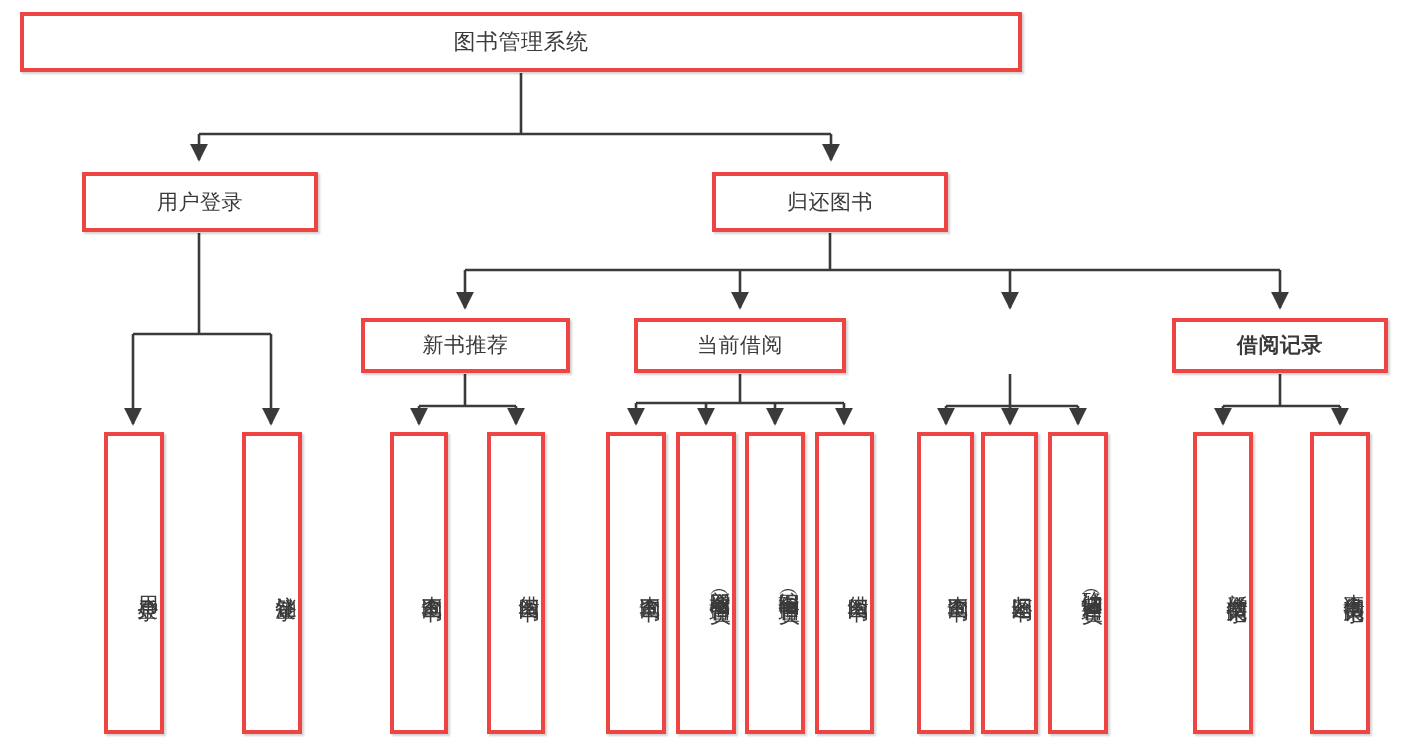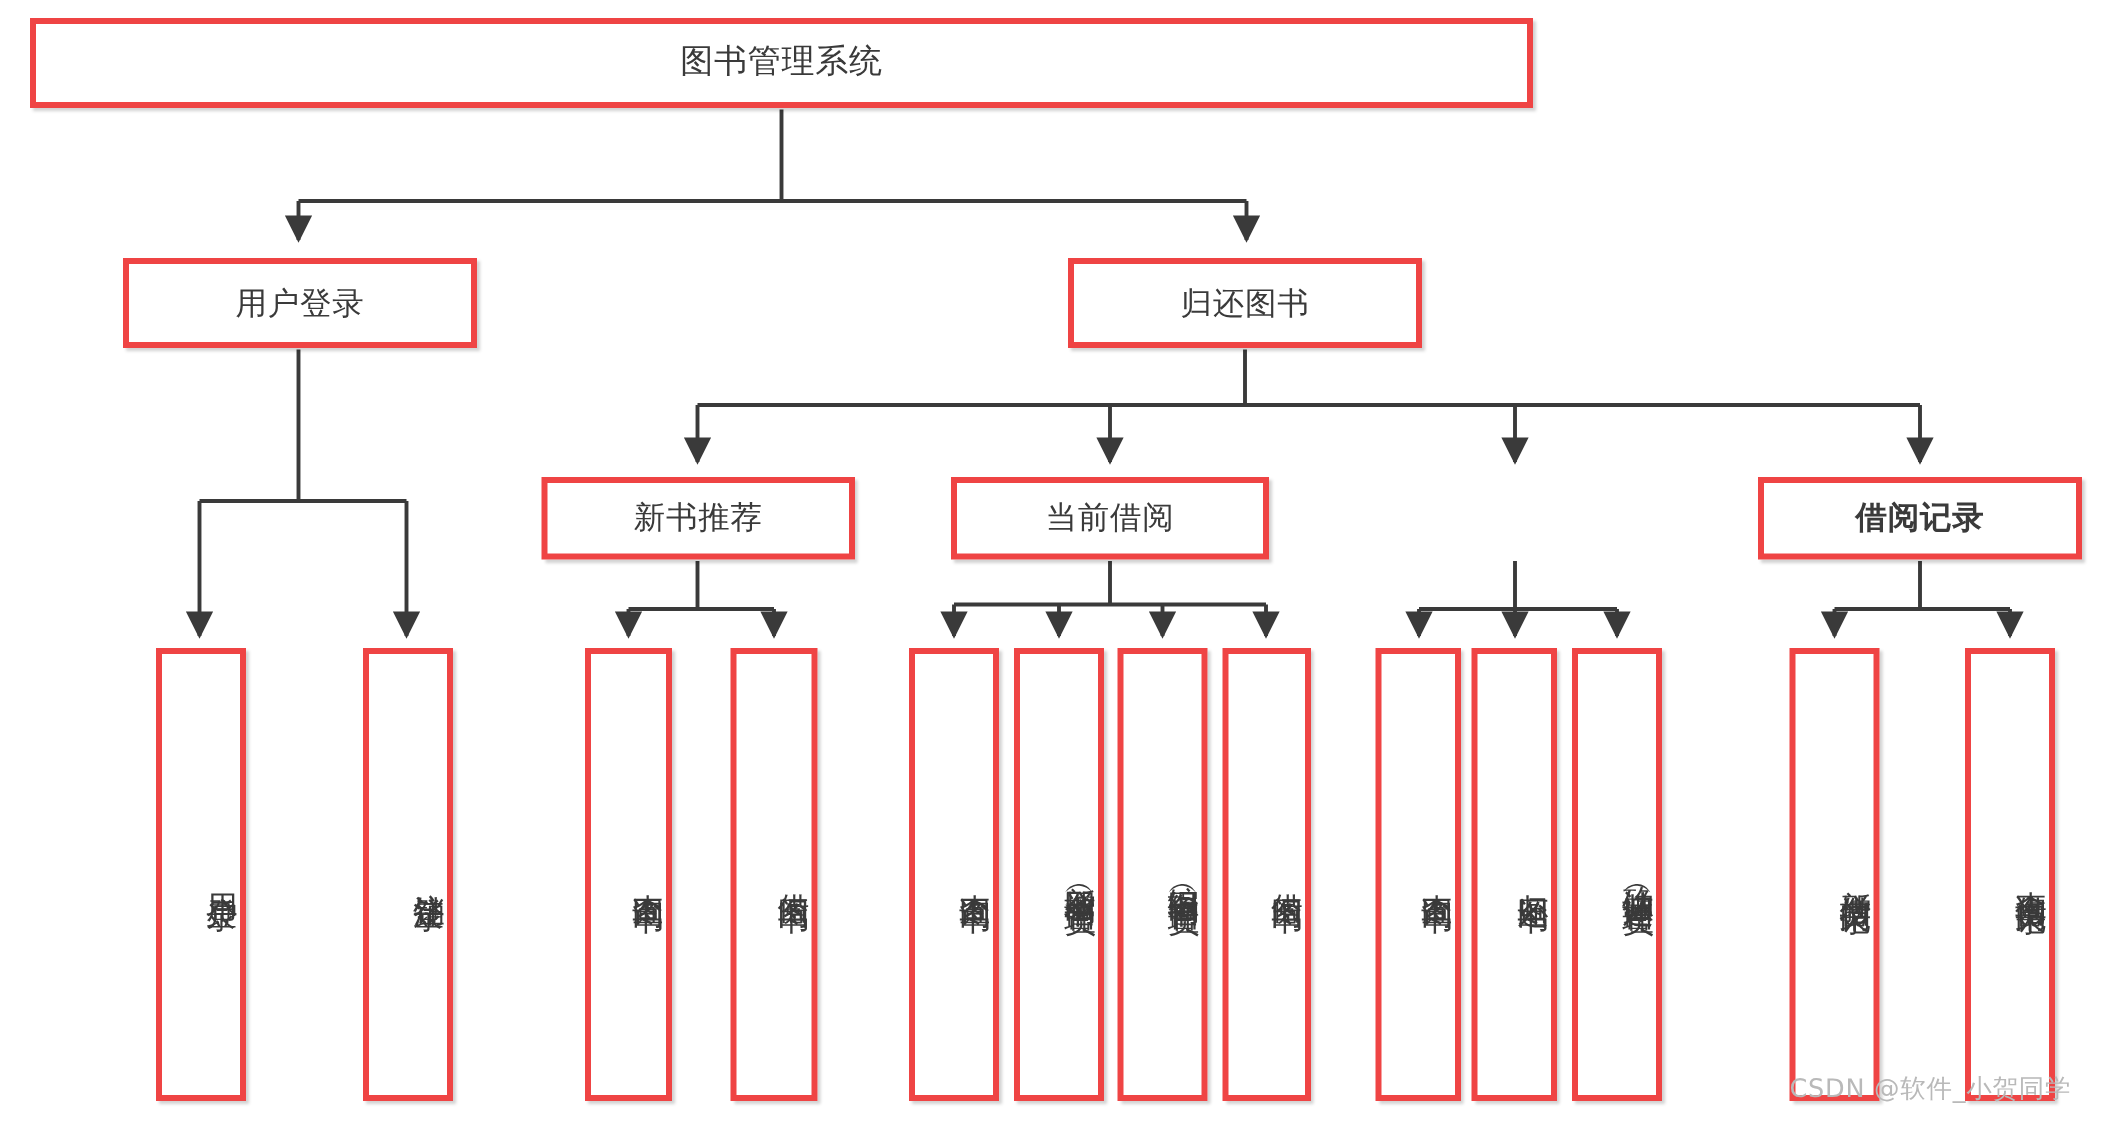--- a/index.html
+++ b/index.html
@@ -182,15 +182,14 @@
     <span class="vlabel">确认归还（管理员）</span>
   </div>
 
   <div class="node v" style="left:1193px; top:432px; width:60px; height:302px;">
     <span class="vlabel">新增借阅记录</span>
   </div>
   <div class="node v" style="left:1310px; top:432px; width:60px; height:302px;">
     <span class="vlabel">查询借阅记录</span>
   </div>
 
-  <div class="watermark">CSDN @软件_小贺同学</div>
 
 </div>
 
 </body></html>

